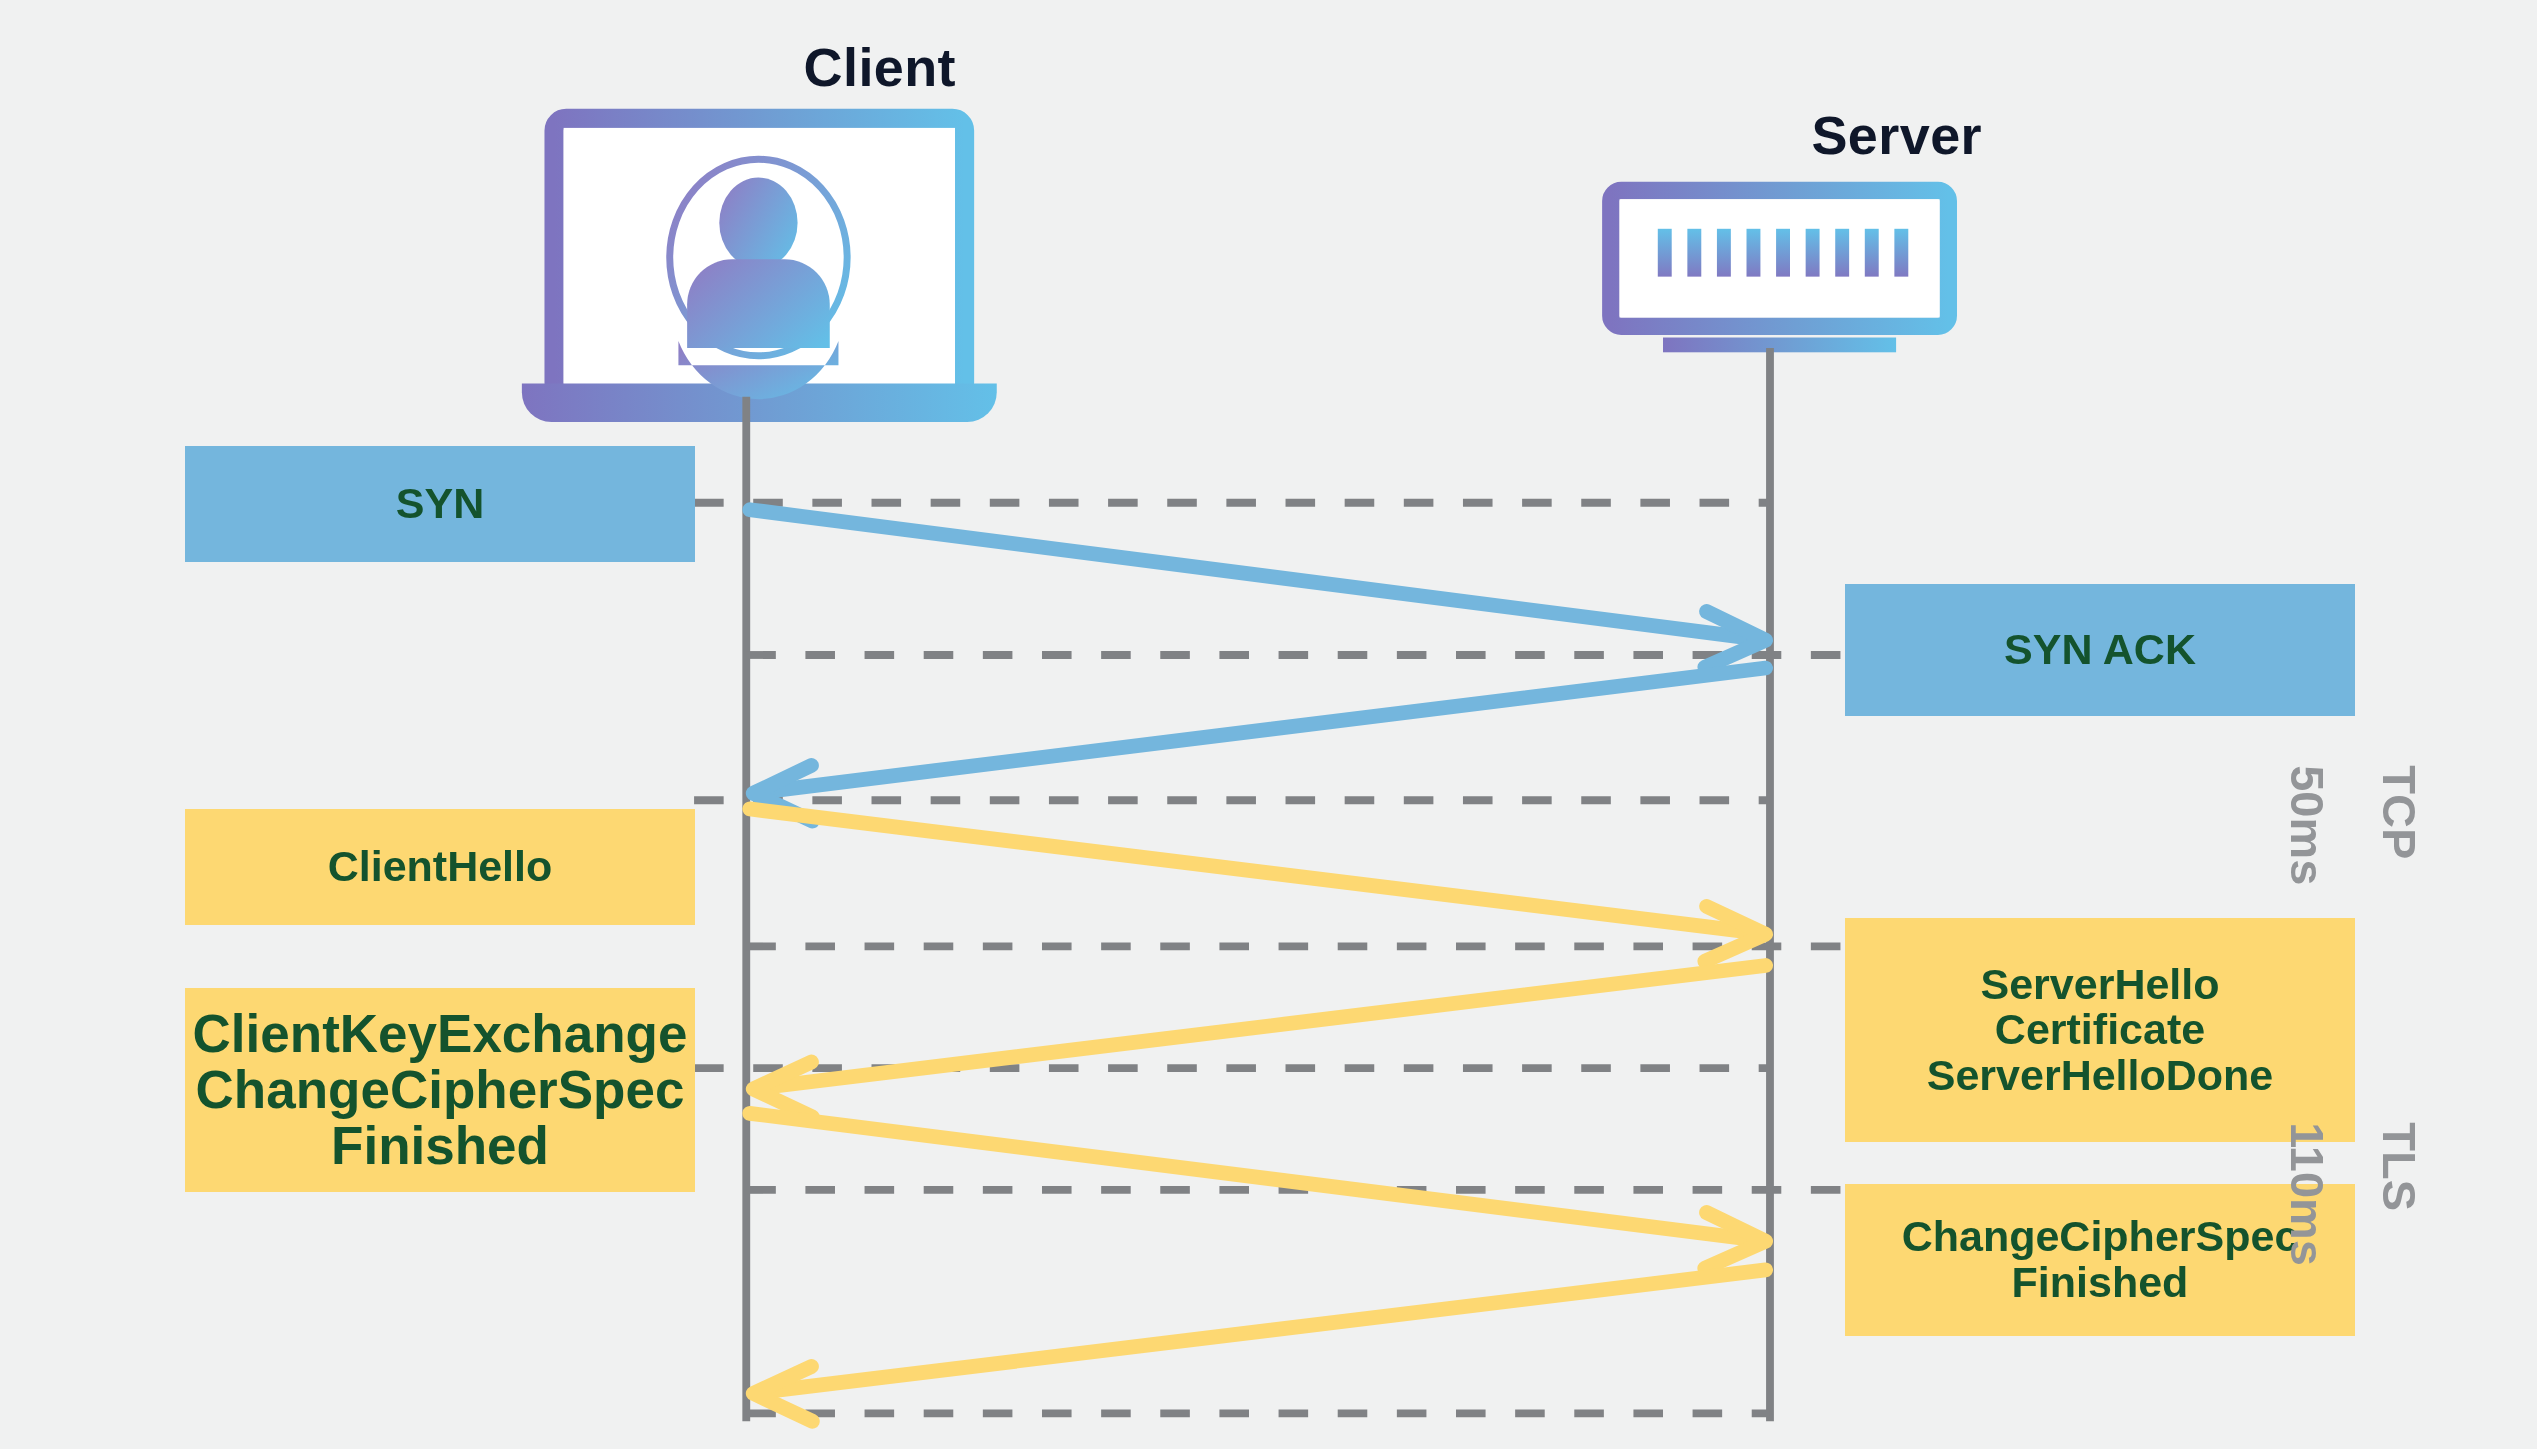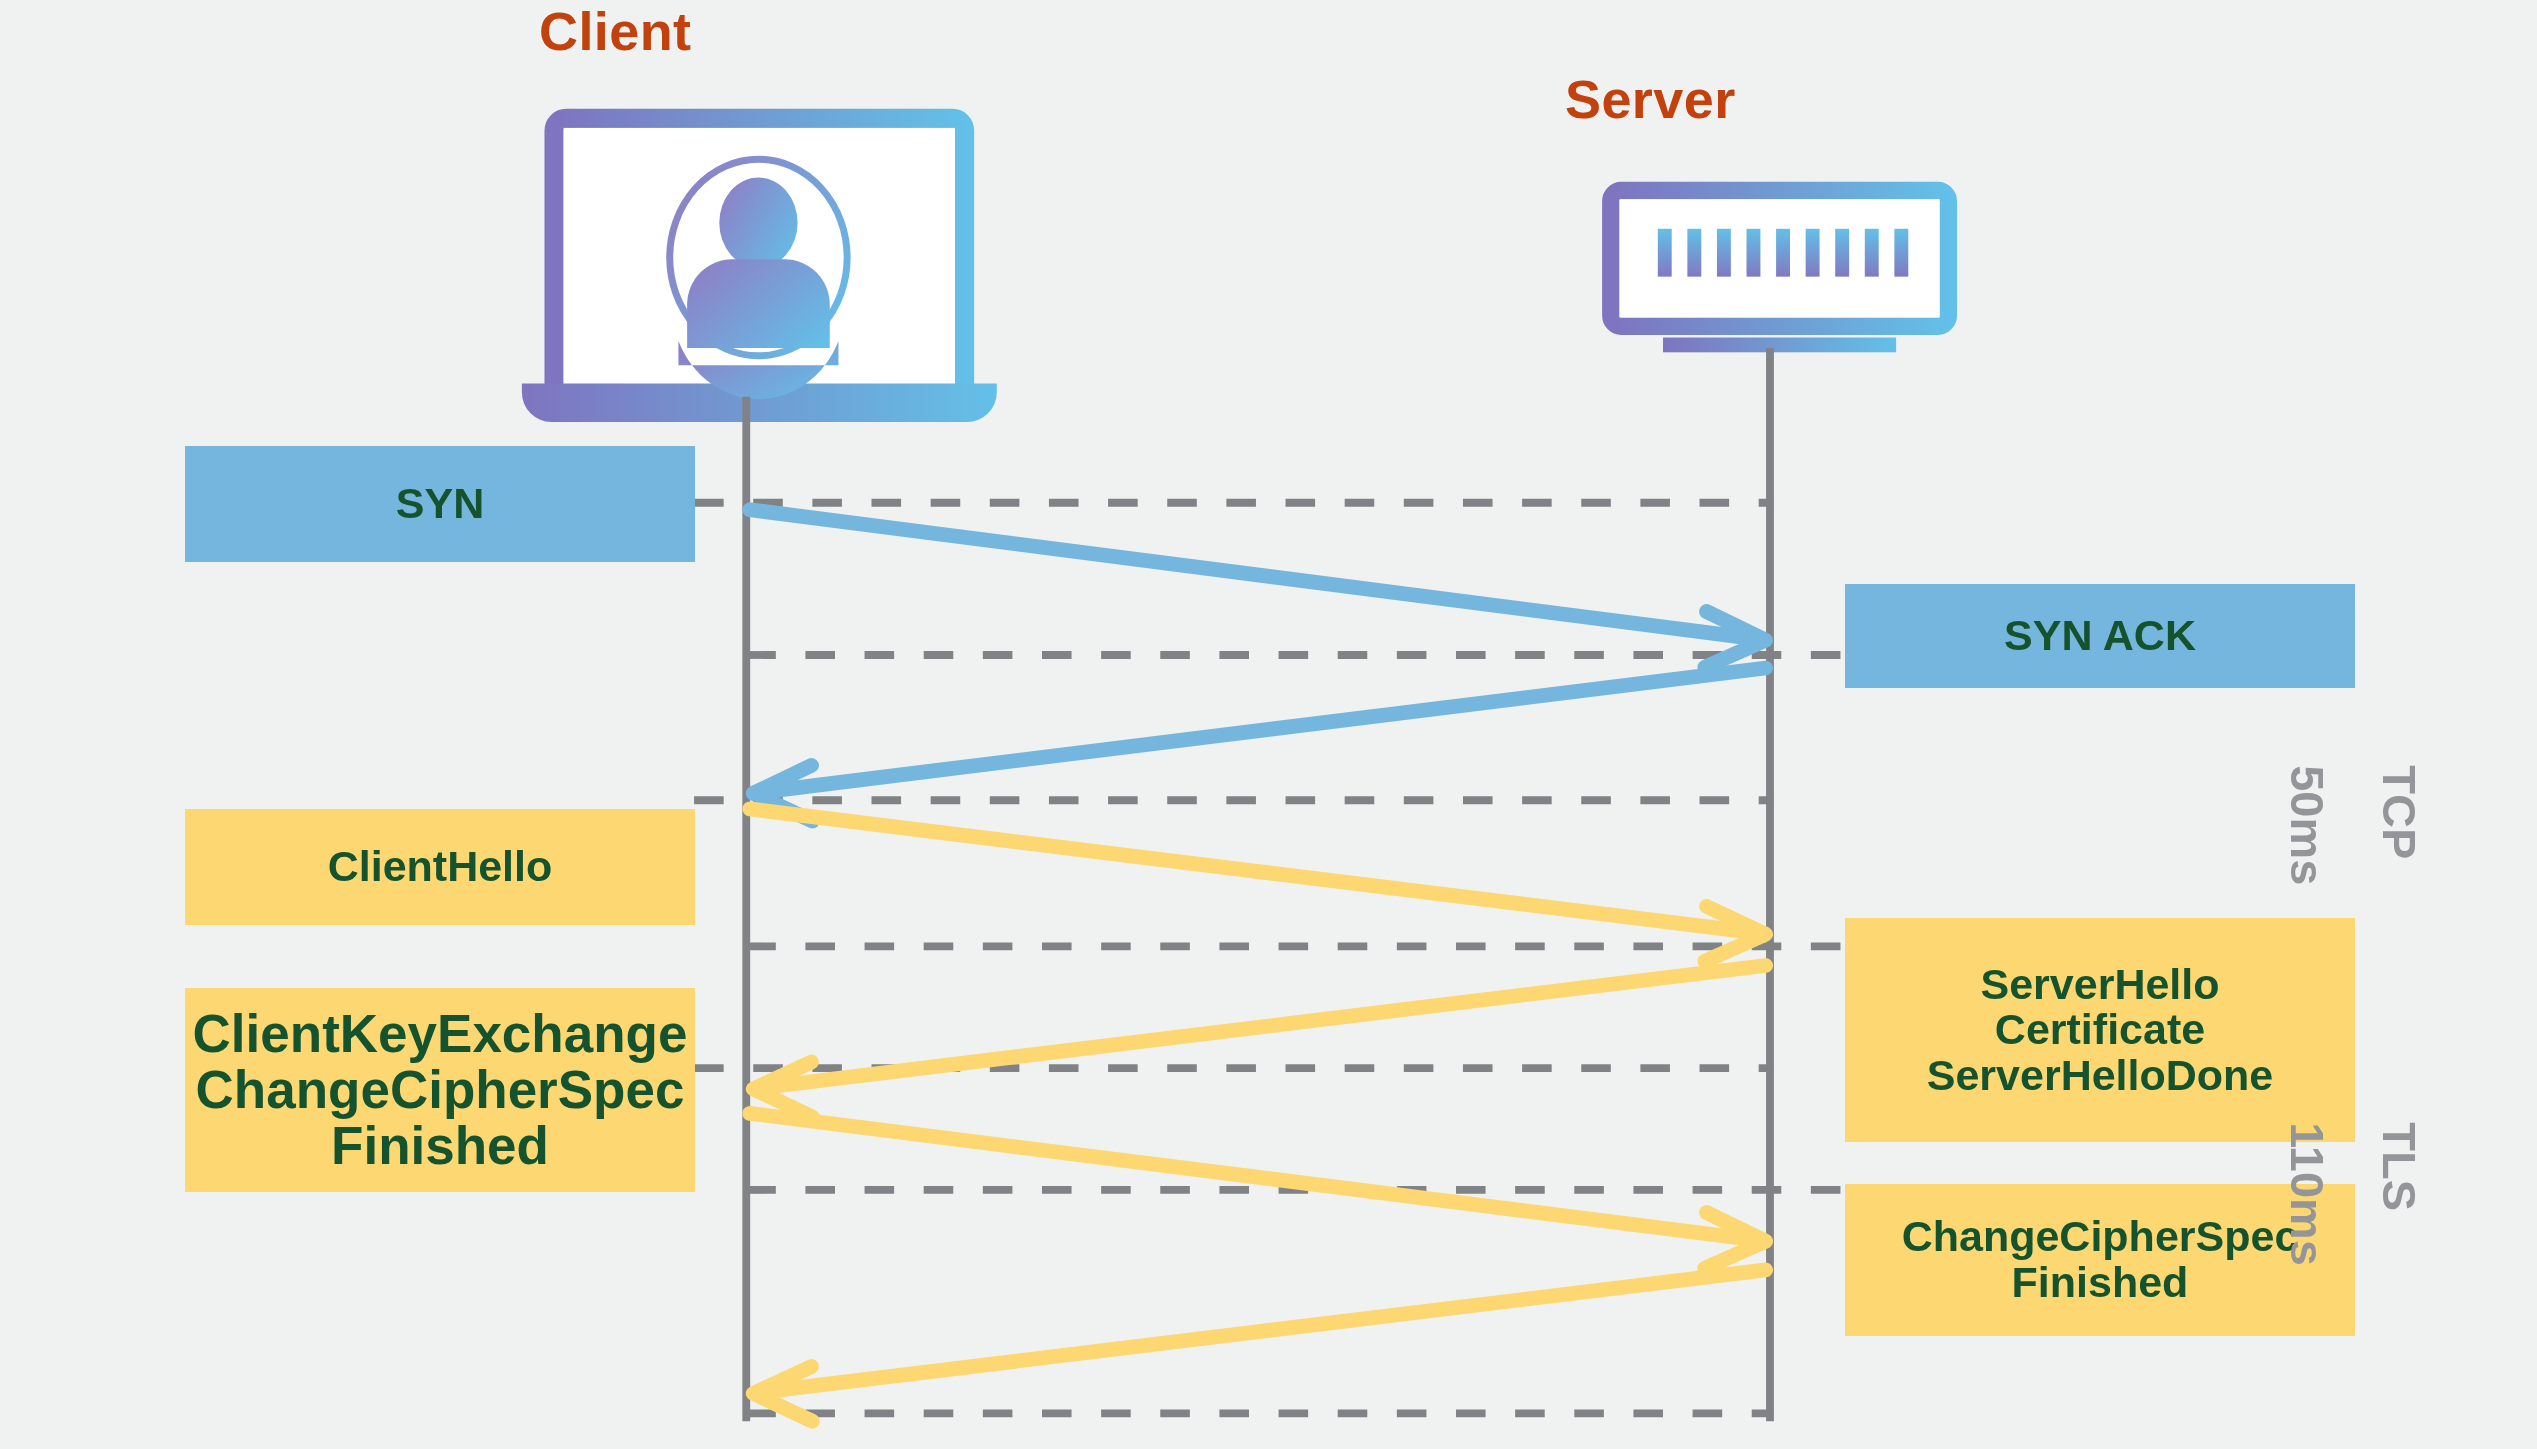--- a/index.html
+++ b/index.html
@@ -8,26 +8,27 @@
     background:#f0f1f1;
     font-family:"Liberation Sans","DejaVu Sans",sans-serif;
     overflow:hidden;
     position:relative;
   }
   #stage{position:absolute;inset:0;}
   .svg-layer{position:absolute;left:0;top:0;width:2538px;height:1450px;}
 
   .label-actor{
     position:absolute;
-    color:#c2410c;
+    color:#0f172a;
     font-weight:bold;
     font-size:54px;
     letter-spacing:0.4px;
     white-space:nowrap;
-    text-align:left;
+    text-align:right;
+    margin-top:36px;
   }
   #client-label{left:539px;top:0px;width:417px;}
   #server-label{left:1565px;top:68px;width:417px;}
 
   .msg-box{
     position:absolute;
     display:flex;
     align-items:center;
     justify-content:center;
     text-align:center;
@@ -163,21 +164,21 @@
   <div class="msg-box yellow" style="left:185px;top:809px;width:510px;height:116px;font-size:43px;">
     <span>ClientHello</span>
   </div>
 
   <div class="msg-box yellow" style="left:185px;top:988px;width:510px;height:204px;font-size:53px;white-space:pre-line;">
     <span>ClientKeyExchange
 ChangeCipherSpec
 Finished</span>
   </div>
 
-  <div class="msg-box blue" style="left:1845px;top:584px;width:510px;height:104px;font-size:43px;">
+  <div class="msg-box blue" style="left:1845px;top:584px;width:510px;height:132px;font-size:43px;">
     <span>SYN ACK</span>
   </div>
 
   <div class="msg-box yellow" style="left:1845px;top:870px;width:510px;height:224px;font-size:43px;white-space:pre-line;margin-top:48px;">
     <span>ServerHello
 Certificate
 ServerHelloDone</span>
   </div>
 
   <div class="msg-box yellow" style="left:1845px;top:1184px;width:510px;height:152px;font-size:43px;white-space:pre-line;">

